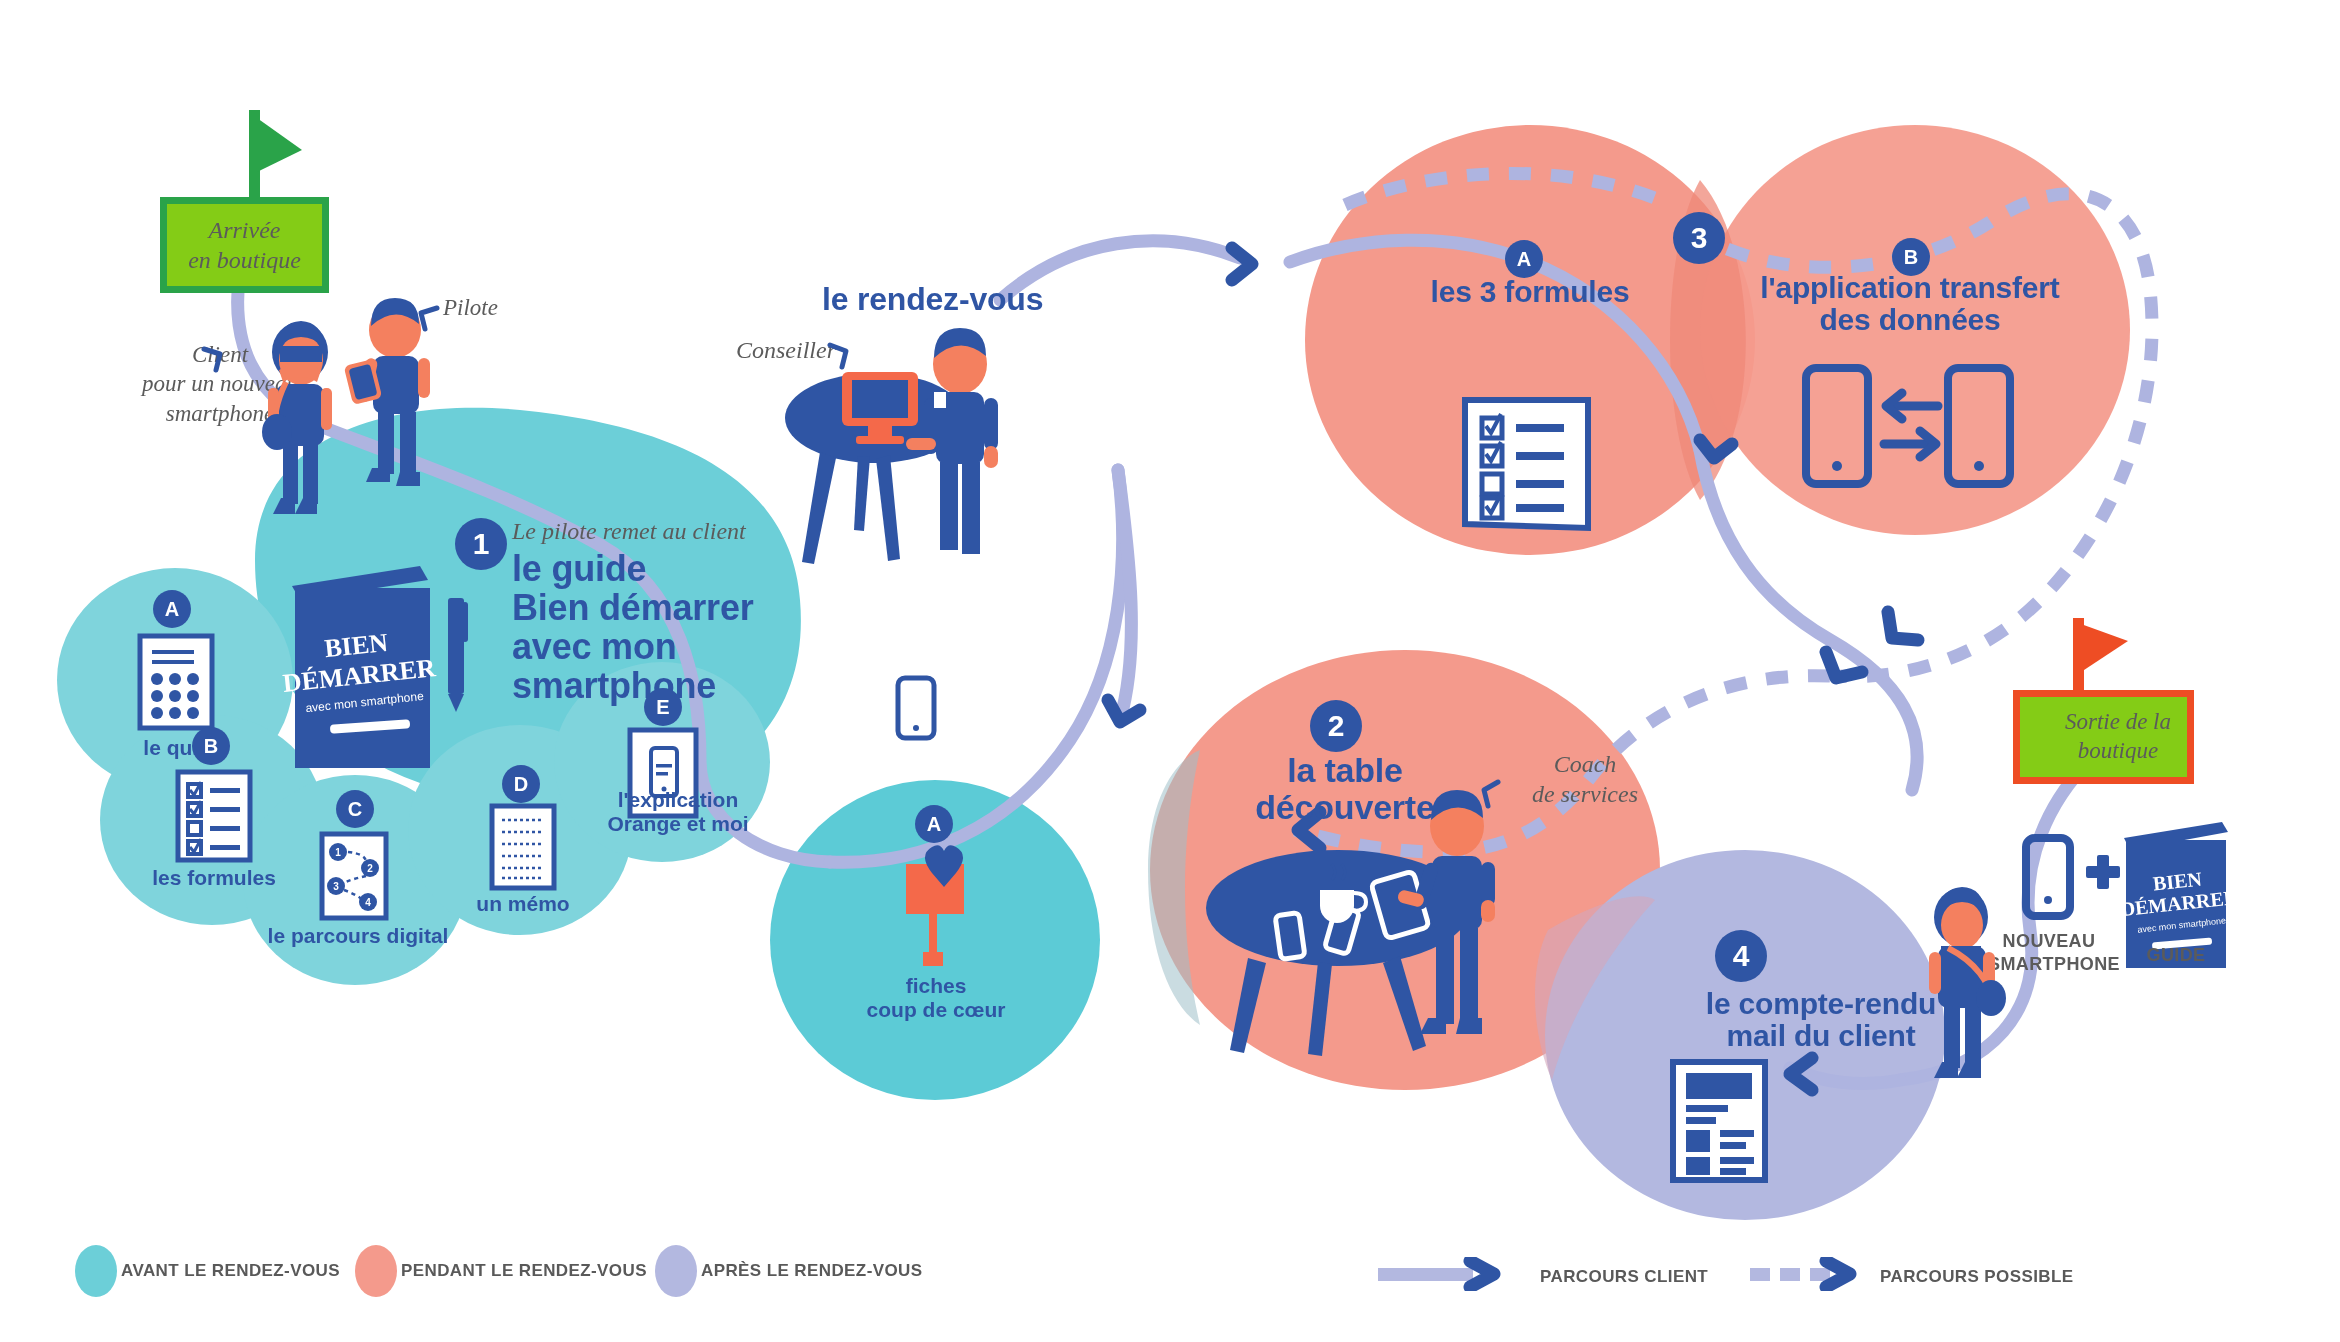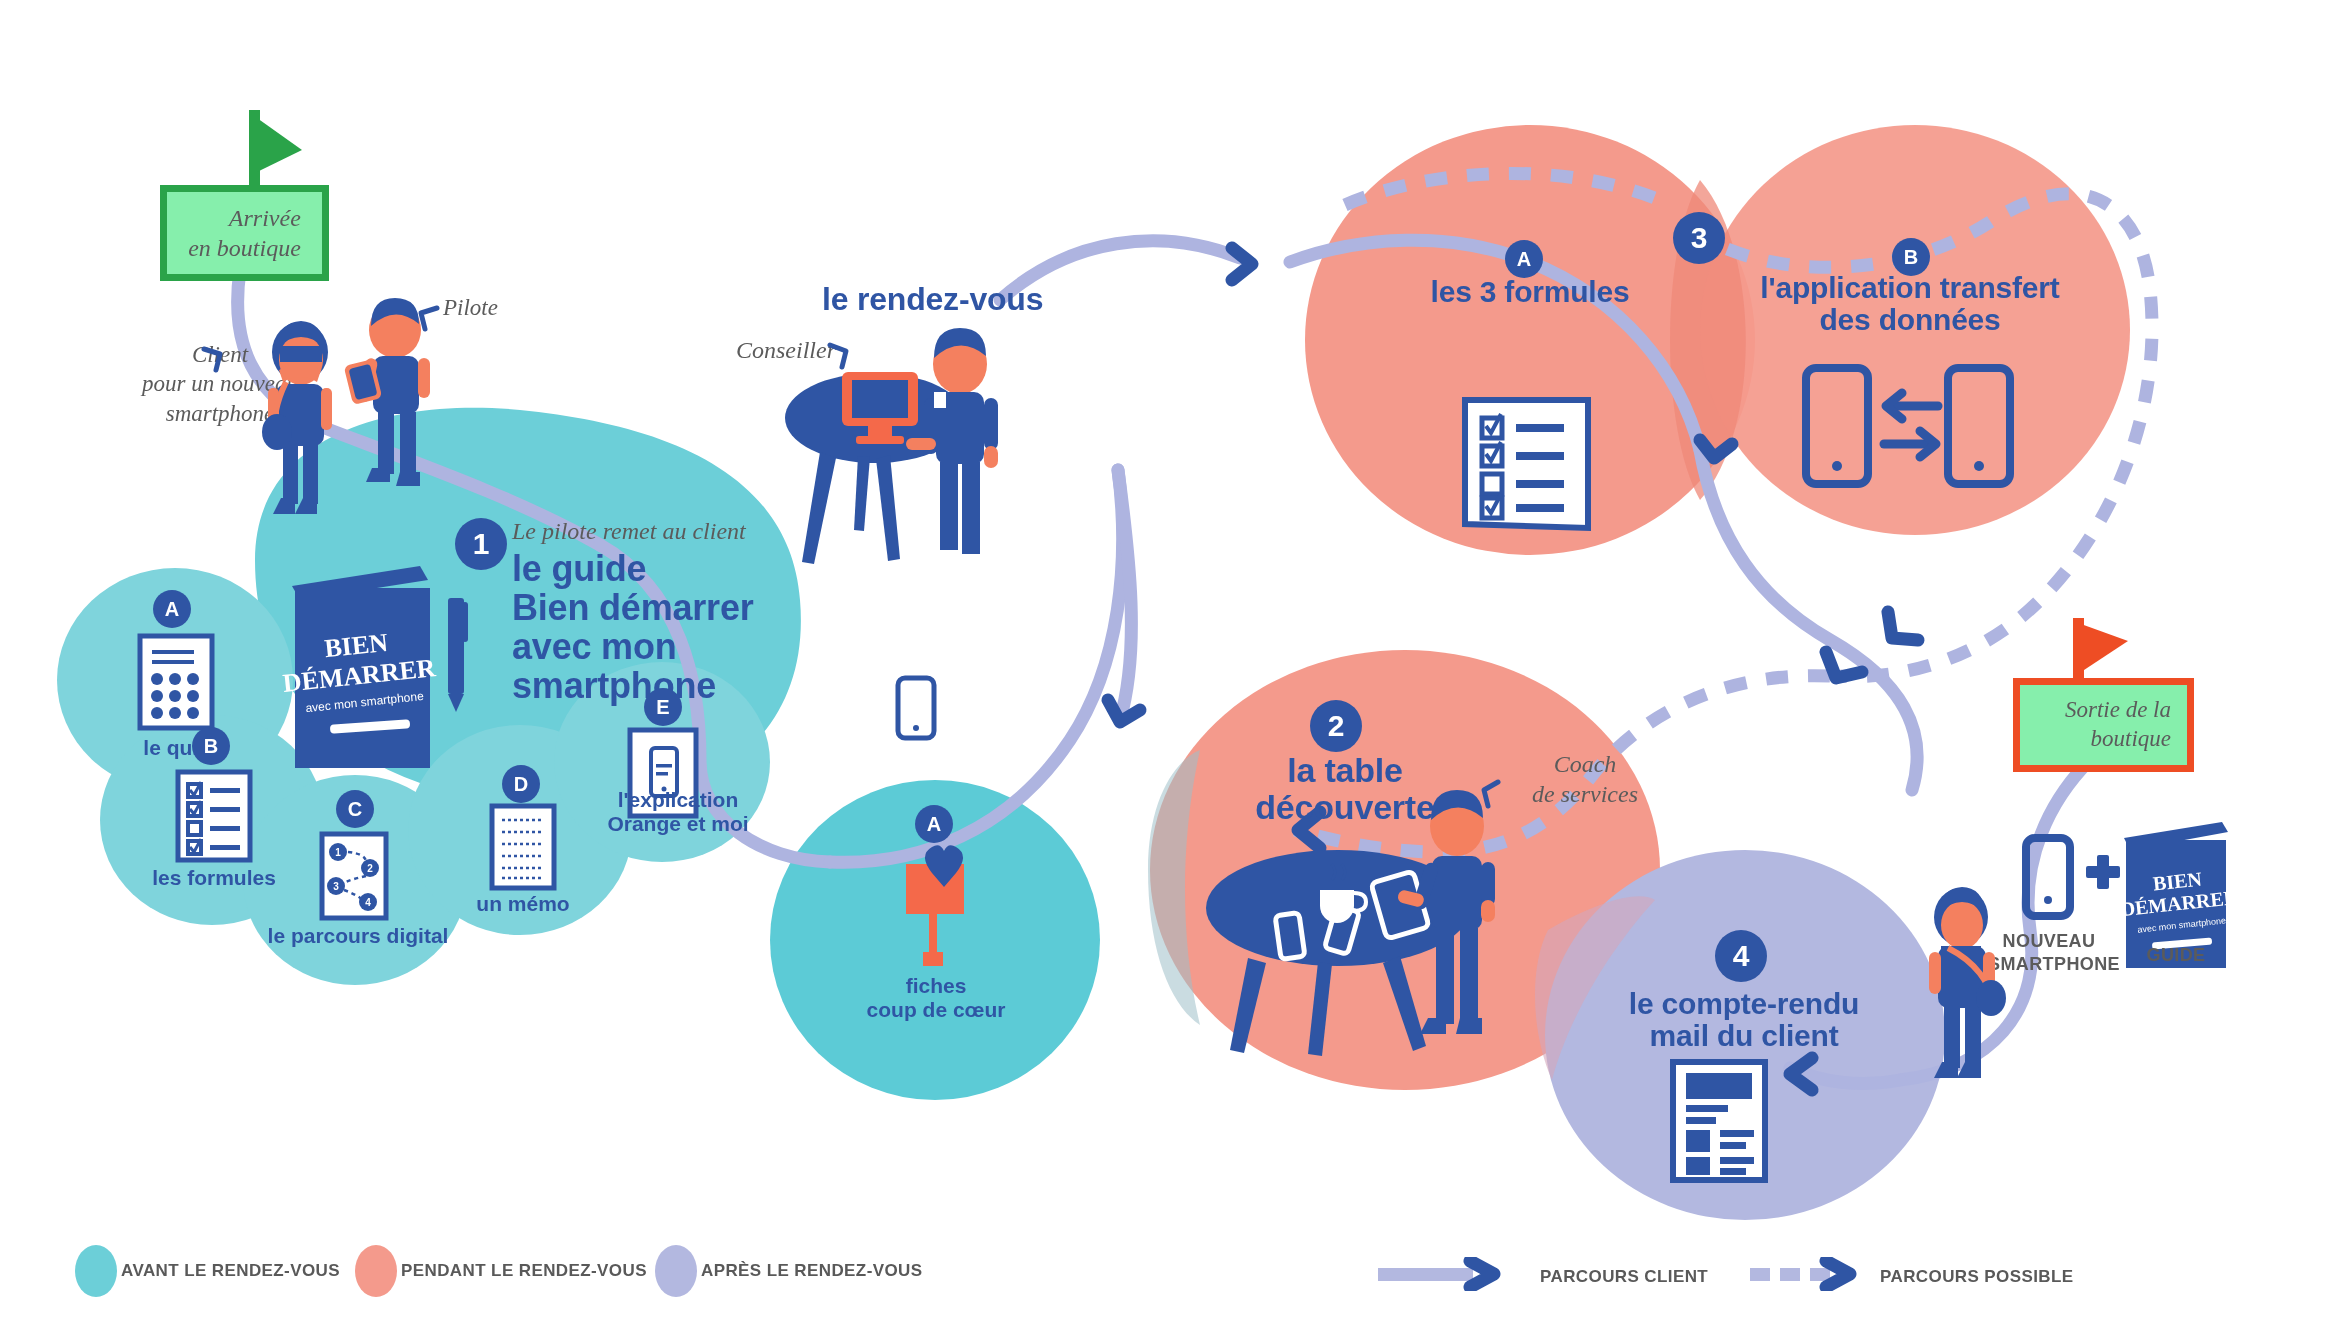--- a/index.html
+++ b/index.html
@@ -8,22 +8,22 @@
   .stage{position:absolute;left:0;top:0;width:2340px;height:1342px;}
   svg.layer{position:absolute;left:0;top:0;width:2340px;height:1342px;overflow:visible;}
   .txt{position:absolute;}
   .hdg{color:#2f55a4;font-weight:bold;line-height:1.08;letter-spacing:-.2px;}
   .ital{font-family:"Liberation Serif",serif;font-style:italic;color:#5b5b5b;}
   .sublabel{color:#2f55a4;font-weight:bold;font-size:21px;line-height:1.15;text-align:center;}
   .badge{position:absolute;border-radius:50%;background:#2f55a4;color:#fff;
          display:flex;align-items:center;justify-content:center;font-weight:bold;}
   .badge.lg{width:52px;height:52px;font-size:30px;}
   .badge.sm{width:38px;height:38px;font-size:20px;}
-  .flagbox{position:absolute;background:#86efac;display:flex;align-items:center;
-           justify-content:center;text-align:right;}
+  .flagbox{position:absolute;background:#84cc16;display:flex;align-items:center;
+           justify-content:center;text-align:center;margin-top:12px;}
   .flagbox .ital{position:static;font-size:24px;line-height:1.25;}
   .legend{position:absolute;left:0;top:1245px;width:2340px;height:60px;}
   .leg-item{position:absolute;display:flex;align-items:center;gap:4px;}
   .leg-dot{width:42px;height:52px;border-radius:50%;}
   .leg-txt{font-size:17px;font-weight:bold;color:#595959;letter-spacing:.4px;}
   .kicker{font-family:"Liberation Serif",serif;font-style:italic;color:#5b5b5b;font-size:24px;}
   .capnote{font-size:18px;font-weight:bold;color:#5b5b5b;text-align:center;line-height:1.25;letter-spacing:.4px;}
 </style>
 </head>
 <body>
@@ -390,21 +390,21 @@
       <path d="M1428,1018 l-8,16 h26 v-16Z" fill="#2f55a4"></path>
       <path d="M1460,1018 l-4,16 h26 v-16Z" fill="#2f55a4"></path>
       <rect x="1419" y="862" width="14" height="48" rx="7" fill="#2f55a4" transform="rotate(18 1426 886)"></rect>
       <rect x="1481" y="862" width="14" height="44" rx="7" fill="#2f55a4"></rect>
       <rect x="1398" y="892" width="26" height="13" rx="6" fill="#f4805f" transform="rotate(14 1411 898)"></rect>
       <rect x="1481" y="900" width="14" height="22" rx="7" fill="#f4805f"></rect>
     </g>
   </svg>
 
   <div class="badge lg" style="left:1715px;top:930px;">4</div>
-  <div class="txt hdg" style="left:1599px;top:988px;width:290px;font-size:30px;text-align:center;white-space:pre-line;">le compte-rendu
+  <div class="txt hdg" style="left:1676px;top:988px;width:290px;font-size:30px;text-align:center;white-space:pre-line;">le compte-rendu
 mail du client</div>
   <svg class="layer">
     <g>
       <rect x="1673" y="1062" width="92" height="118" fill="#fff" stroke="#2f55a4" stroke-width="6"></rect>
       <rect x="1686" y="1073" width="66" height="26" fill="#2f55a4"></rect>
       <rect x="1686" y="1105" width="42" height="7" fill="#2f55a4"></rect>
       <rect x="1686" y="1117" width="30" height="7" fill="#2f55a4"></rect>
       <rect x="1686" y="1130" width="24" height="22" fill="#2f55a4"></rect>
       <rect x="1720" y="1130" width="34" height="7" fill="#2f55a4"></rect>
       <rect x="1720" y="1142" width="26" height="7" fill="#2f55a4"></rect>

